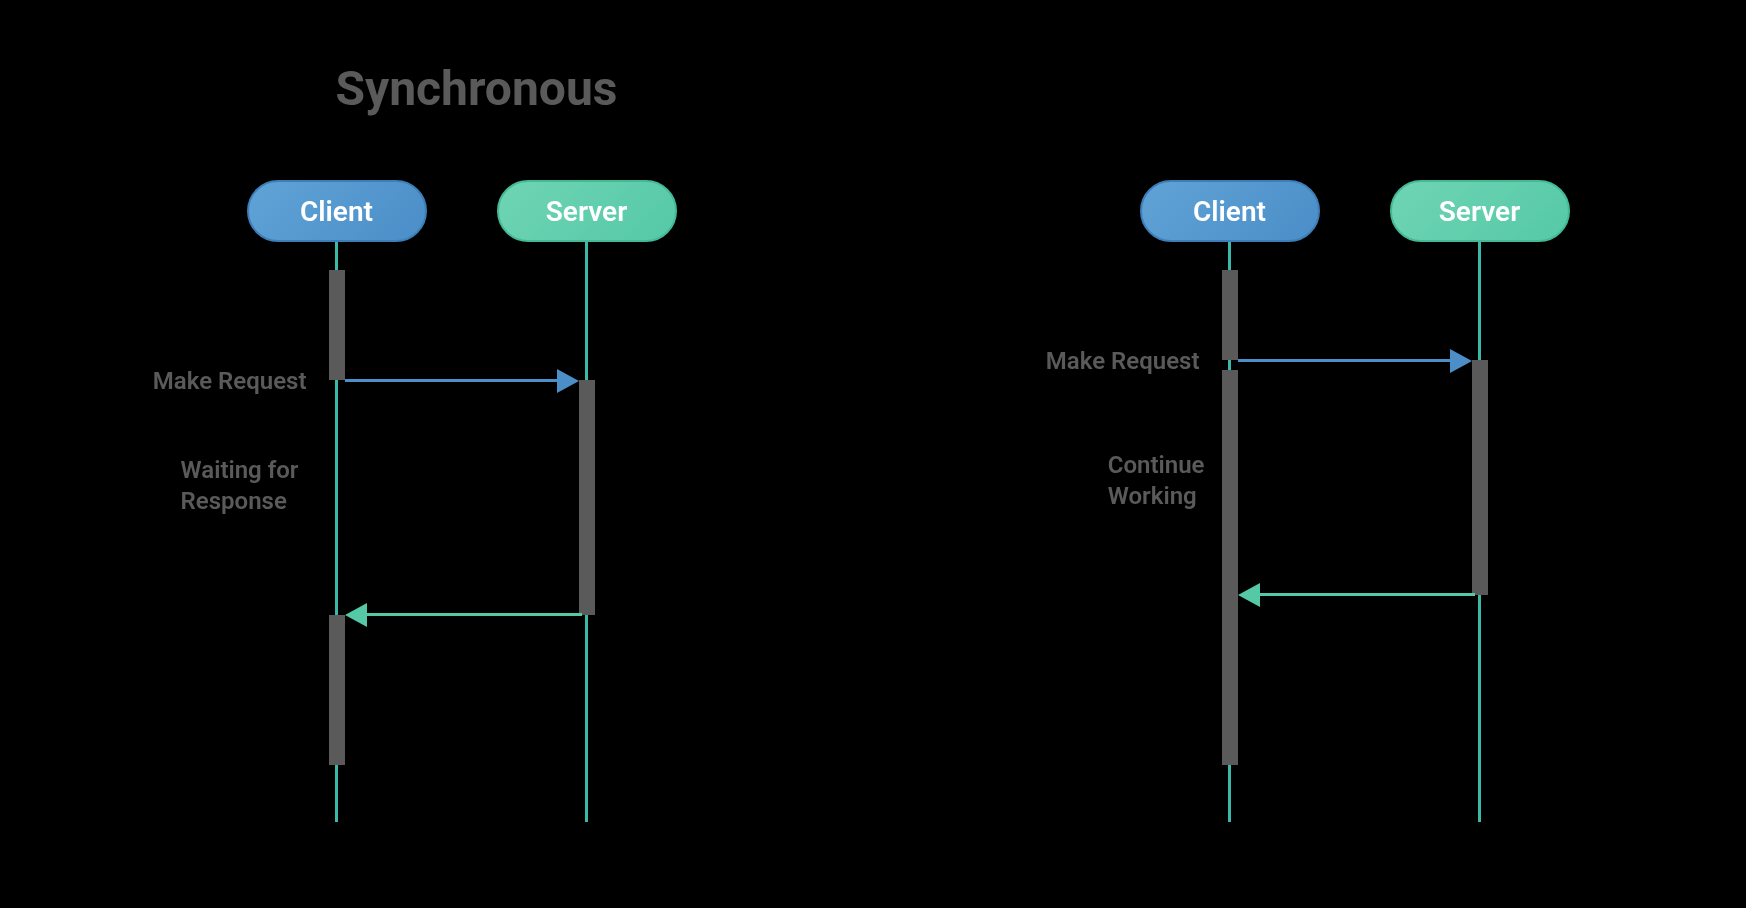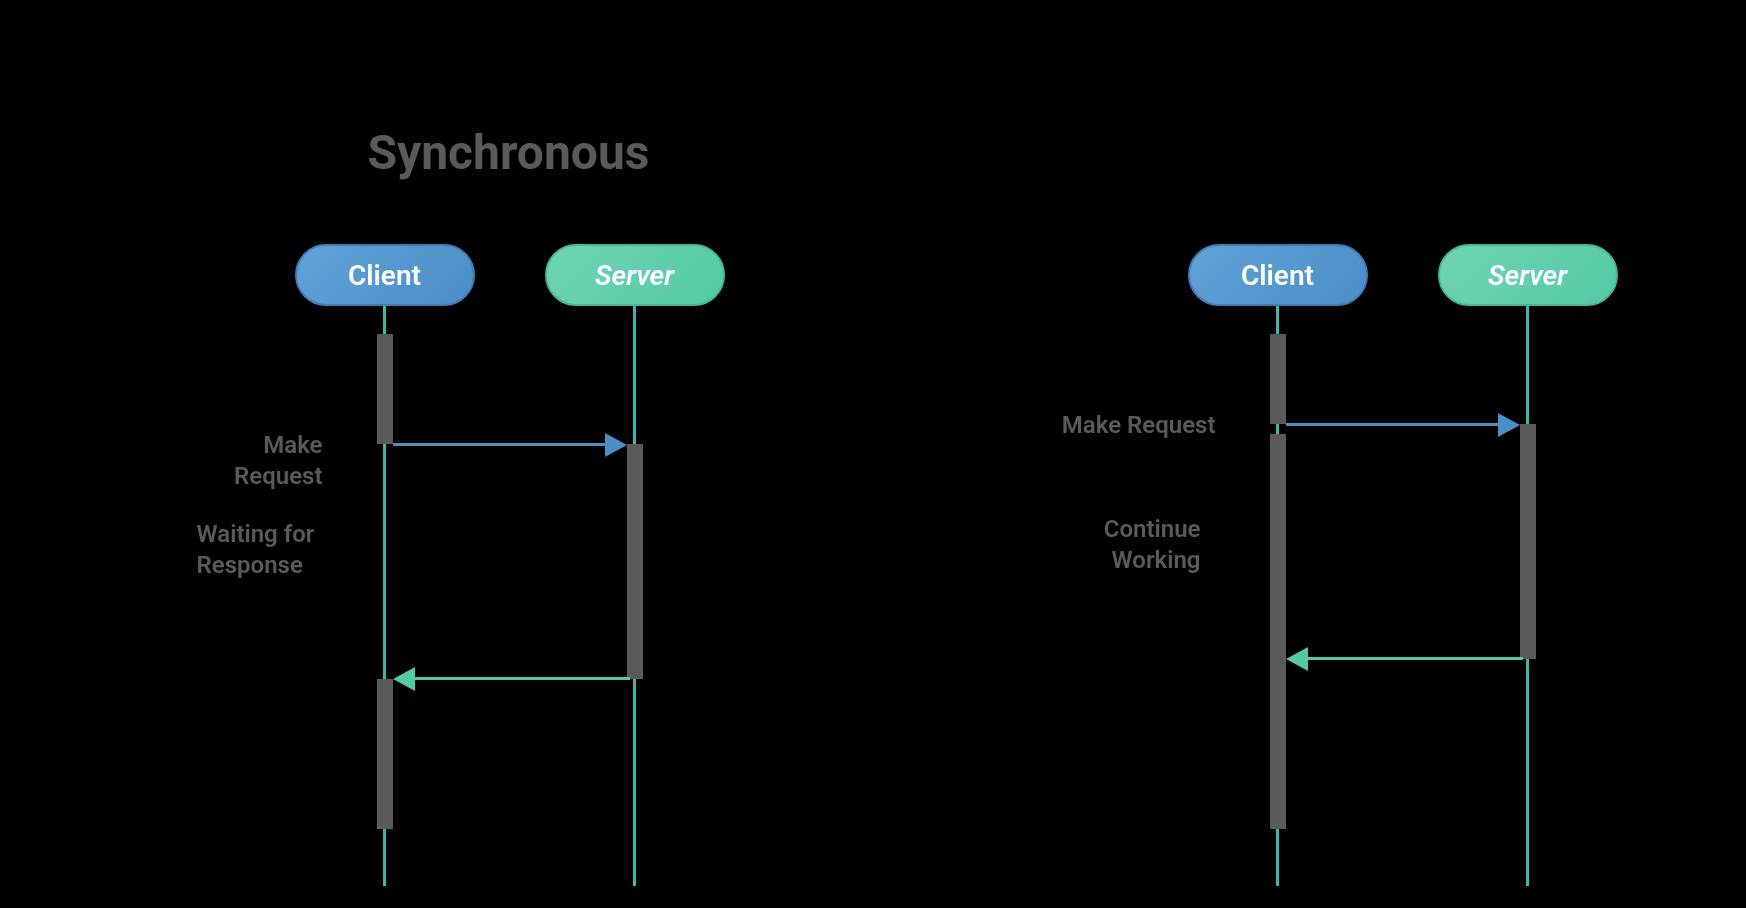--- a/index.html
+++ b/index.html
@@ -1,16 +1,16 @@
 <!DOCTYPE html>
 <html><head>
   <meta charset="utf-8">
   <style>
     * {
-      margin: 16px;
+      margin: 0;
       padding: 0;
       box-sizing: border-box;
     }
     body {
       background: #000;
       font-family: -apple-system, BlinkMacSystemFont, "Segoe UI", Roboto, Helvetica, Arial, sans-serif;
       width: 1746px;
       height: 908px;
       position: relative;
       display: flex;
@@ -42,21 +42,20 @@
       font-weight: 600;
     }
     .pill-client {
       background: linear-gradient(135deg, #5fa3d6 0%, #4b8ec8 100%);
       border: 2px solid #3d7eb8;
       align-items: center;
     }
     .pill-server {
       background: linear-gradient(135deg, #6fd4b4 0%, #55c9a6 100%);
       border: 2px solid #44b997;
-      font-style: italic;
     }
     .lifeline {
       position: absolute;
       width: 3px;
       background: #3ab8a8;
     }
     .activation {
       position: absolute;
       width: 16px;
       background: #5a5a5a;
@@ -148,15 +147,15 @@
 
   <div class="activation" style="left:552px; top:300px; height:235px;"></div>
 
   <div class="arrow-line arrow-blue" style="left:318px; top:299px; width:215px;"></div>
   <div class="arrowhead arrowhead-right-blue" style="left:530px; top:289px;"></div>
 
   <div class="arrow-line arrow-green" style="left:340px; top:533px; width:215px;"></div>
   <div class="arrowhead arrowhead-left-green" style="left:318px; top:523px;"></div>
 
   <div class="label" style="right:420px; top:286px;">Make Request</div>
-  <div class="label" style="right:435px; top:390px; text-align:right; white-space:pre-line;">Continue
+  <div class="label" style="right:415px; top:390px; text-align:left; white-space:pre-line;">Continue
 Working</div>
 </div>
 
 </body></html>

